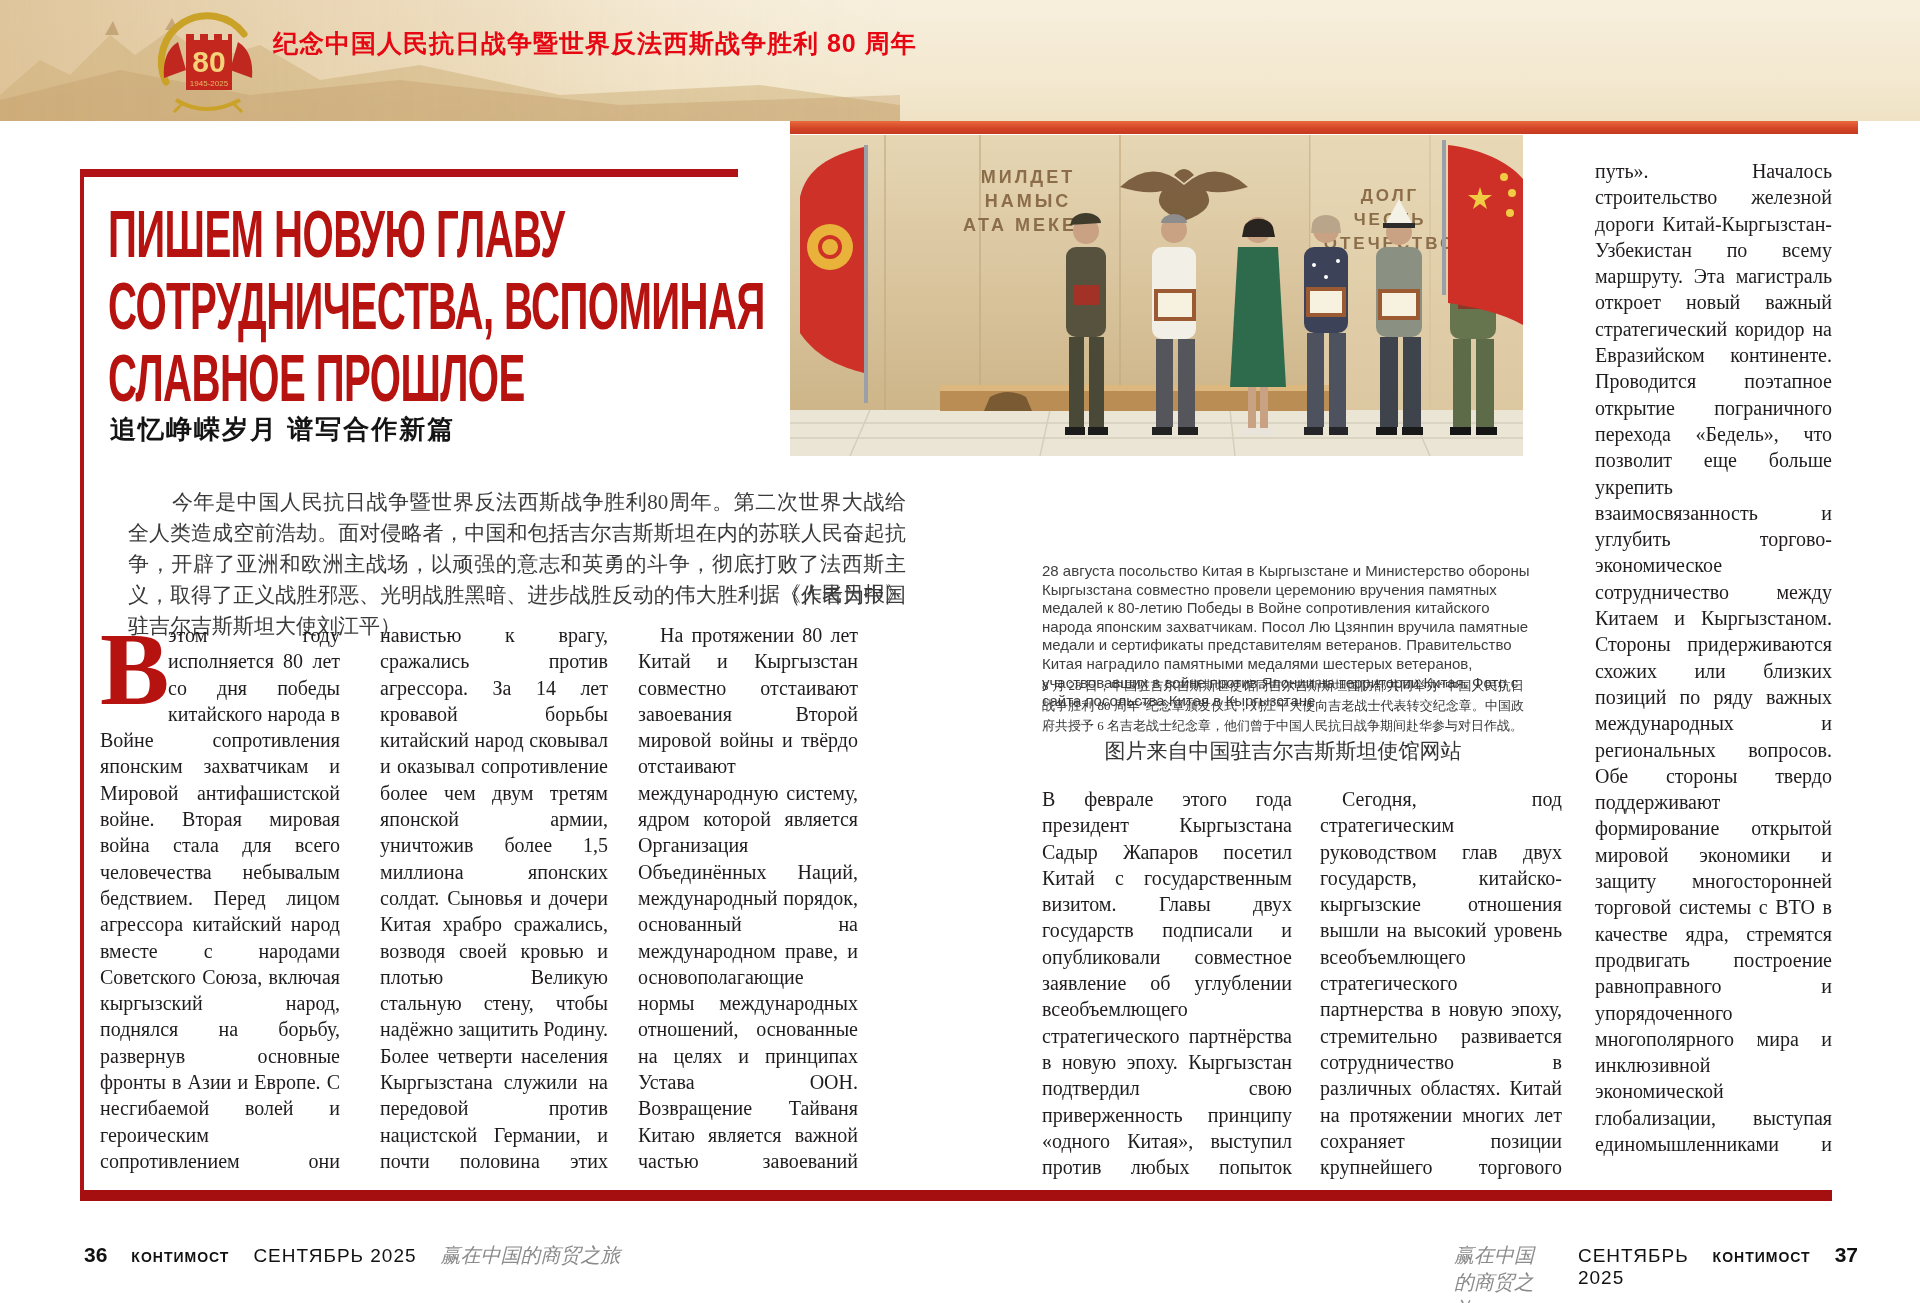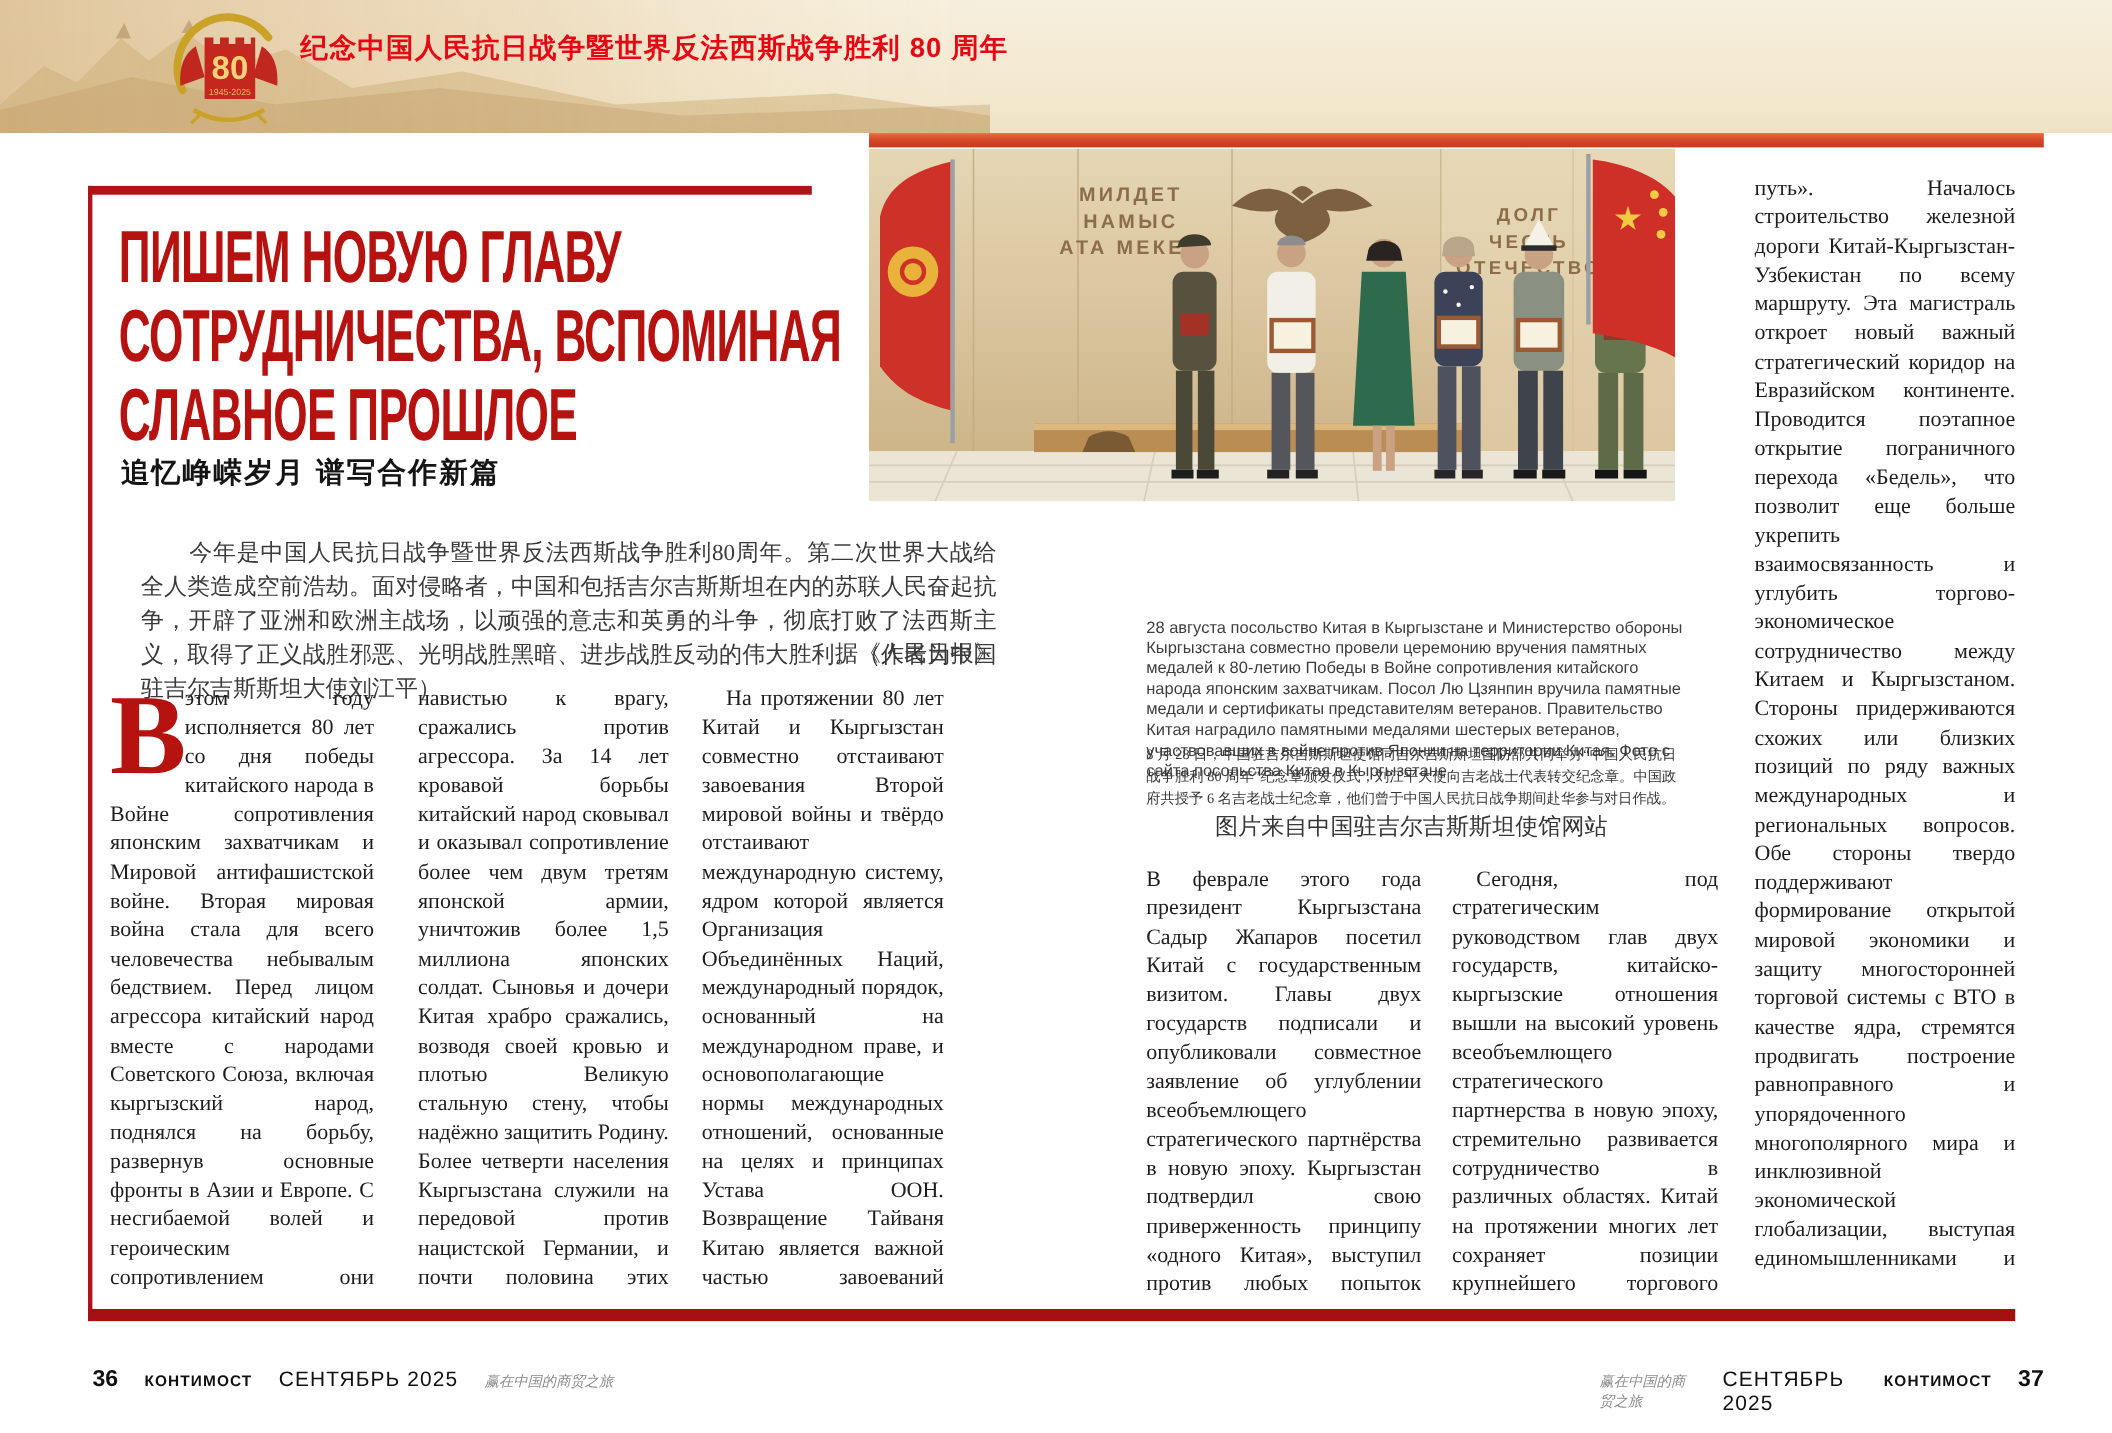--- a/index.html
+++ b/index.html
@@ -84,21 +84,21 @@
   .cap-zh-src{left:1042px;top:737px;width:482px;text-align:center;font-size:21px;color:#353535;}
 
   
   .footer{
     top:1242px;font-family:"Liberation Sans","DejaVu Sans",sans-serif;
     font-size:19px;color:#111;display:flex;align-items:baseline;
   }
   .footer .pg{font-weight:700;font-size:21px;}
   .footer .brand{font-weight:700;font-size:14px;letter-spacing:1px;}
   .footer .issue{font-size:19px;letter-spacing:1px;}
-  .footer .slog{font-family:"Liberation Serif","DejaVu Serif",serif;font-style:italic;font-size:13px;color:#8b8b8b;}
+  .footer .slog{font-family:"Liberation Serif","DejaVu Serif",serif;font-style:italic;font-size:20px;color:#8b8b8b;}
   .footer-left{left:84px;}
   .footer-left > *{margin-right:24px;}
   .footer-right{left:1430px;width:428px;justify-content:flex-end;}
   .footer-right > *{margin-left:24px;}
 </style>
 </head>
 <body>
 
 <div class="abs banner">
   <svg class="abs banner-art" viewBox="0 0 900 121" preserveAspectRatio="none">

